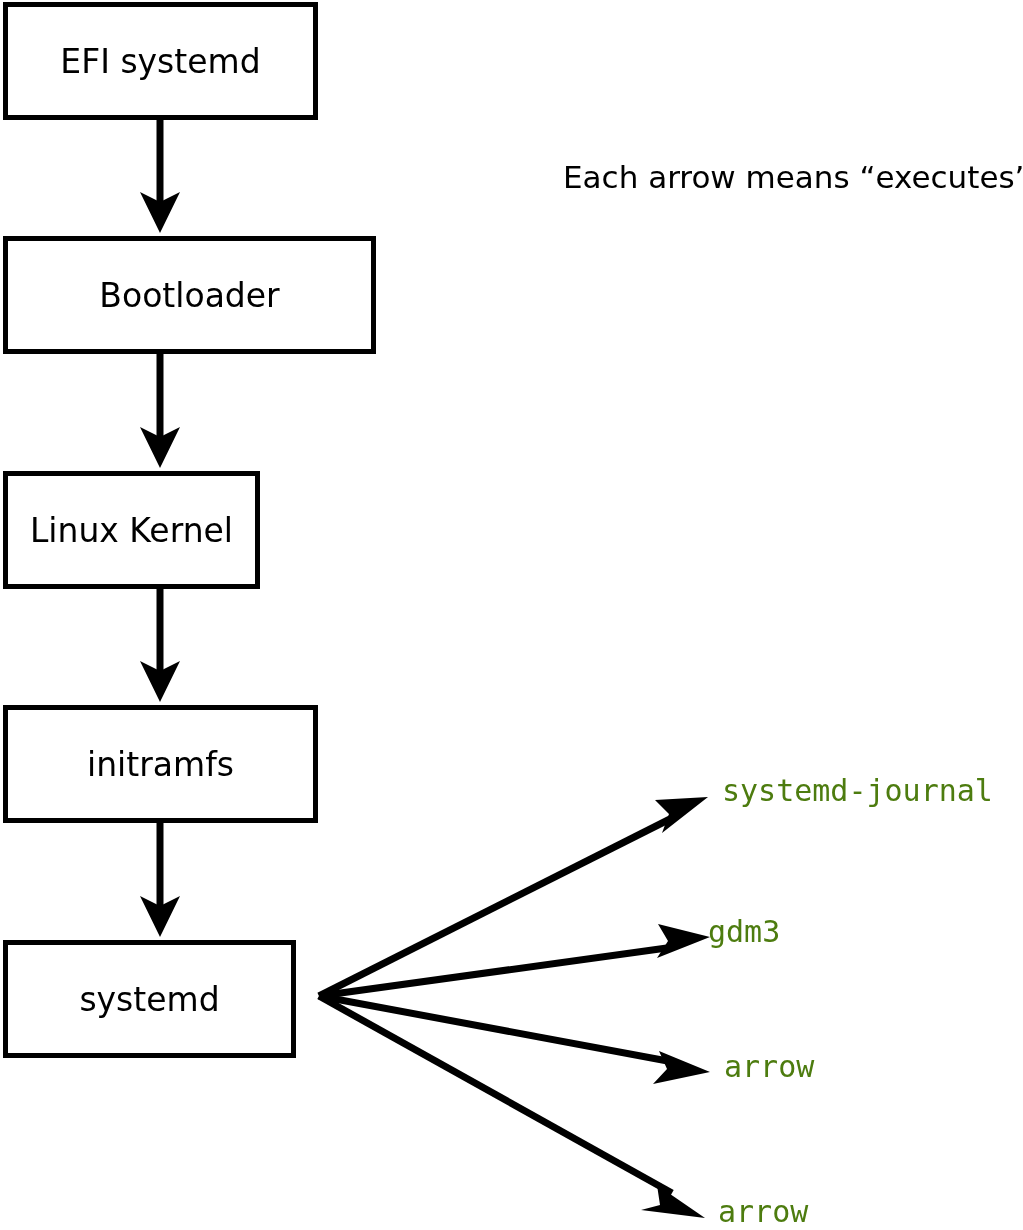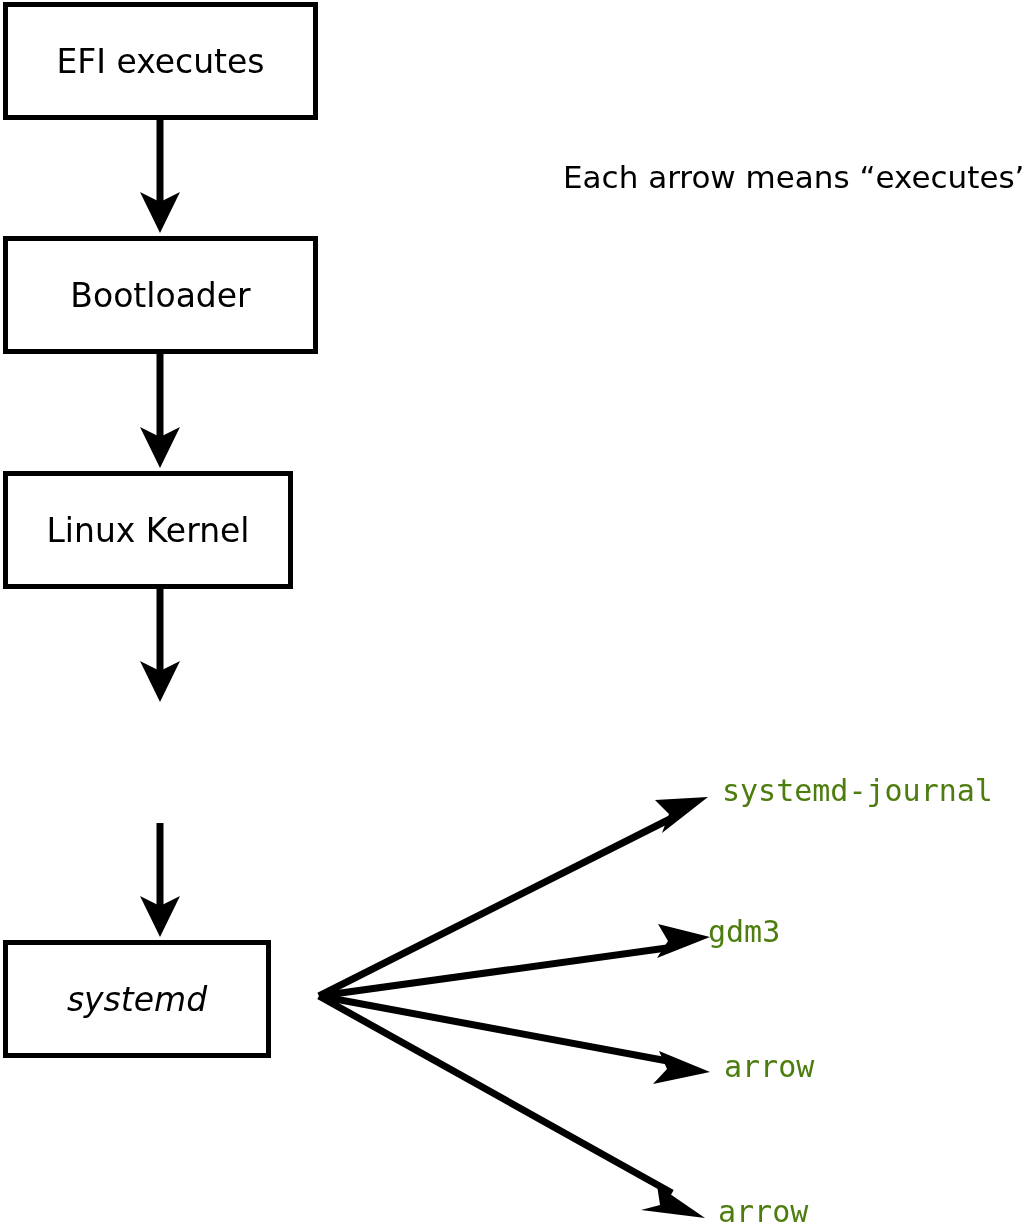--- a/index.html
+++ b/index.html
@@ -106,33 +106,36 @@
       <polygon points="710,1072 659,1051 667,1069 653,1084" fill="#000000"></polygon>
     </g>
 
     <g>
       <line x1="319" y1="996" x2="672" y2="1193" stroke="#000000" stroke-width="7"></line>
       <polygon points="705,1218 657,1185 660,1205 641,1210" fill="#000000"></polygon>
     </g>
   </svg>
 
   <div class="box" style="left:3px; top:2px; width:315px; height:118px;">
-    <span class="box-label">EFI executes</span>
+    <span class="box-label">EFI systemd</span>
   </div>
 
-  <div class="box" style="left:3px; top:236px; width:315px; height:118px;">
+  <div class="box" style="left:3px; top:236px; width:373px; height:118px;">
     <span class="box-label">Bootloader</span>
   </div>
 
-  <div class="box" style="left:3px; top:471px; width:290px; height:118px;">
+  <div class="box" style="left:3px; top:471px; width:257px; height:118px;">
     <span class="box-label">Linux Kernel</span>
   </div>
 
+  <div class="box" style="left:3px; top:705px; width:315px; height:118px;">
+    <span class="box-label">initramfs</span>
+  </div>
 
-  <div class="box" style="left:3px; top:940px; width:268px; height:118px;font-style:italic;">
+  <div class="box" style="left:3px; top:940px; width:293px; height:118px;">
     <span class="box-label">systemd</span>
   </div>
 
   <div class="leaf-label" style="left:722px; top:776px;">systemd-journal</div>
 
   <div class="leaf-label" style="left:708px; top:917px;">gdm3</div>
 
   <div class="leaf-label" style="left:724px; top:1052px;">arrow</div>
 
   <div class="leaf-label" style="left:718px; top:1197px;">arrow</div>

